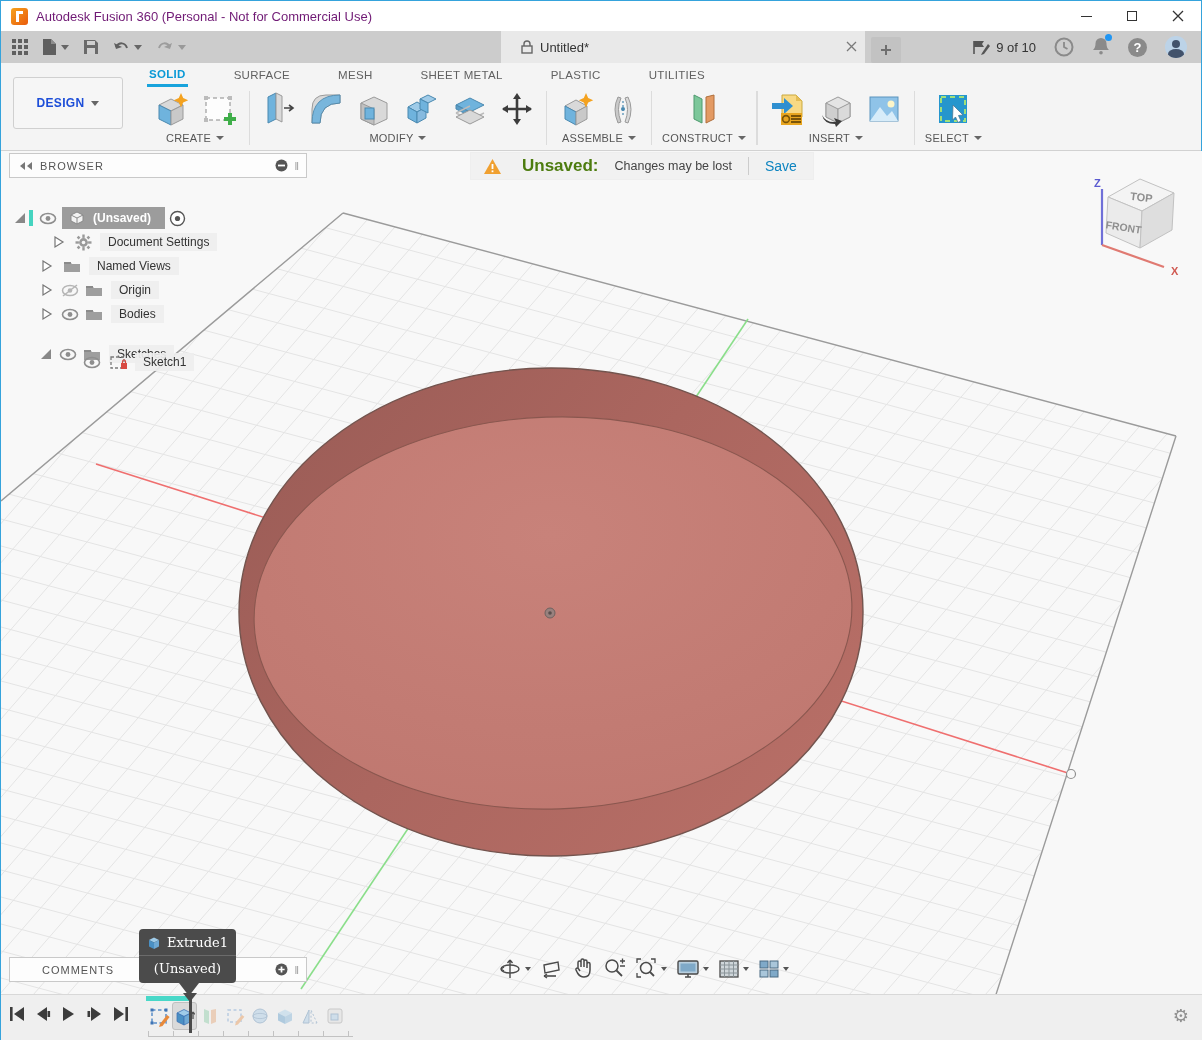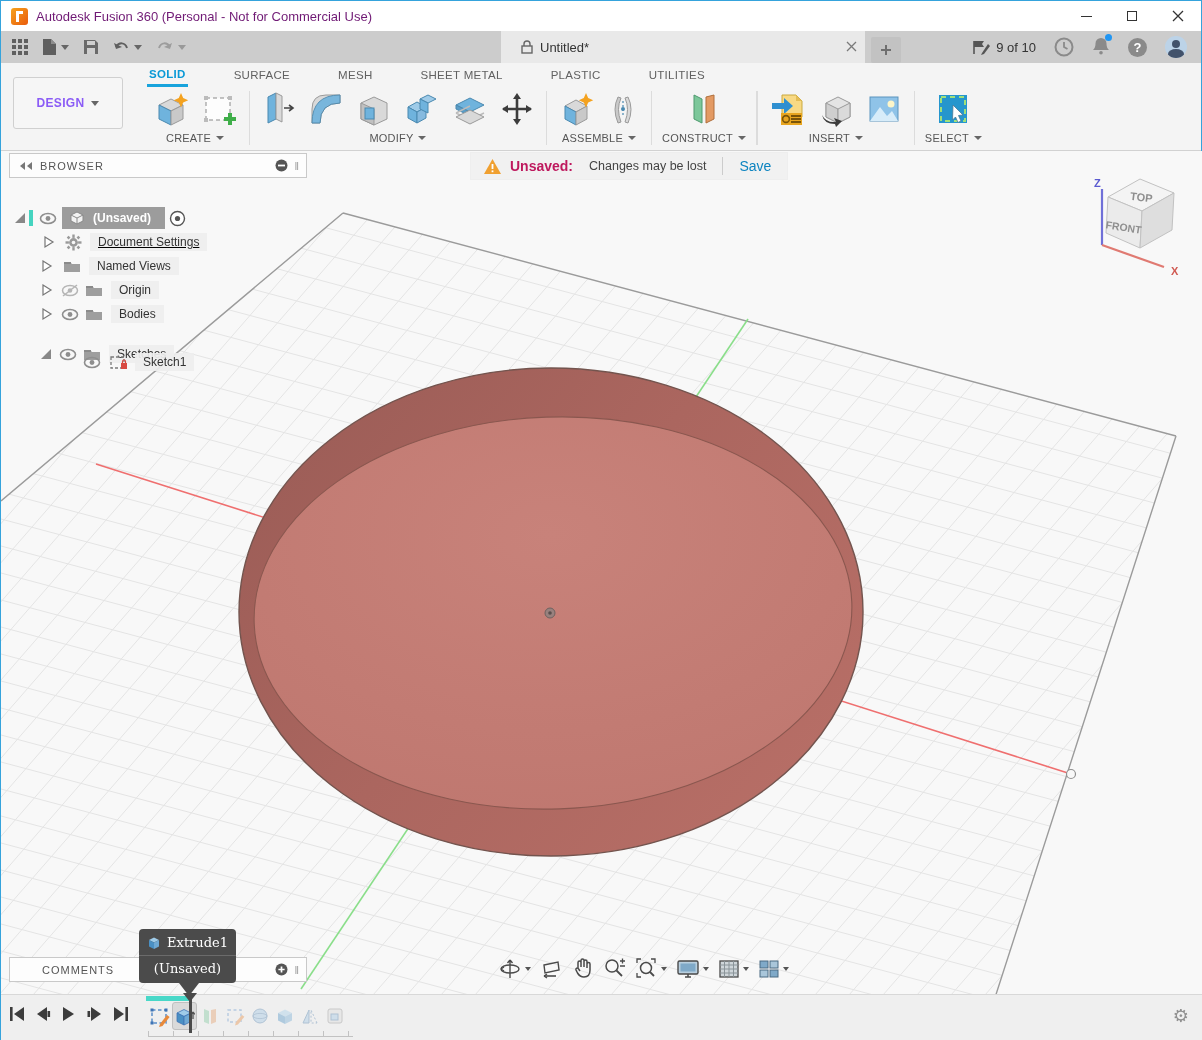--- a/index.html
+++ b/index.html
@@ -39,38 +39,38 @@
   .doc-counter { display:flex; align-items:center; gap:5px; font-size:13px; color:#333; }
   .avatar { width:22px; height:22px; border-radius:50%; background:#bcd3e8; position:relative; overflow:hidden; }
   .avatar:before { content:""; position:absolute; left:7px; top:4px; width:8px; height:8px; border-radius:50%; background:#42526b; }
   .avatar:after  { content:""; position:absolute; left:3px; top:13px; width:16px; height:10px; border-radius:50% 50% 0 0; background:#42526b; }
 
   
   .ribbon { position:absolute; left:0; top:62px; width:100%; height:88px; background:#f4f4f4;
             border-bottom:1px solid #d2d2d2; }
   .design-btn { position:absolute; left:12px; top:14px; width:110px; height:52px; background:#f6f6f6;
                 border:1px solid #d0d0d0; border-radius:3px; display:flex; align-items:center;
-                justify-content:center; gap:7px; font-size:12px; color:#8b5cf6; font-weight:bold; letter-spacing:.3px;}
+                justify-content:center; gap:7px; font-size:12px; color:#1d4ed8; font-weight:bold; letter-spacing:.3px;}
   .rtabs { position:absolute; left:146px; top:0; height:24px; display:flex; gap:44px; align-items:center; }
   .rtab { font-size:11.5px; color:#616161; letter-spacing:.3px; padding:4px 2px; cursor:default; }
   .rtab.active { color:#0a99d6; border-bottom:3px solid #18a3dc; font-weight:bold; }
   .rgroups { position:absolute; left:140px; top:24px; height:62px; display:flex; align-items:stretch; }
   .rgroup { display:flex; flex-direction:column; align-items:center; padding:0 10px; }
   .rgroup .icons { display:flex; gap:8px; align-items:center; height:44px; }
   .rgroup .glabel { font-size:11px; color:#555; display:flex; align-items:center; gap:5px; margin-top:1px; letter-spacing:.2px;}
   .gsep { width:1px; background:#dcdcdc; margin:4px 0; }
 
   
   .viewport { position:absolute; left:0; top:150px; width:1202px; height:890px; background:#f8f8f8; }
   .viewport > svg.scene { position:absolute; left:0; top:0; }
 
   
   .warnbar { position:absolute; left:470px; top:2px; height:26px; background:#f1f1f1;
              display:flex; align-items:center; padding:0 2px 0 12px; box-shadow:0 0 0 1px rgba(0,0,0,0.04); }
-  .warnbar .wlabel { font-size:14px; font-weight:bold; color:#be185d; margin-left:8px; }
+  .warnbar .wlabel { font-size:17px; font-weight:bold; color:#4d7c0f; margin-left:20px; }
   .warnbar .wmsg { font-size:12.5px; color:#444; margin-left:16px; }
   .warnbar .wdiv { width:1px; height:18px; background:#ccc; margin:0 2px 0 16px; }
   .warnbar .wsave { font-size:14px; color:#0d84c0; padding:5px 14px; cursor:pointer; }
 
   
   .panel-header { position:absolute; height:25px; background:#fdfdfd; border:1px solid #c9c9c9;
                   display:flex; align-items:center; font-size:11px; color:#555; letter-spacing:1px; }
   .bheader { left:8px; top:2px; width:298px; }
   .cheader { left:8px; top:806px; width:298px; }
   .ph-right { margin-left:auto; display:flex; align-items:center; gap:6px; padding-right:6px; }
@@ -623,21 +623,21 @@
               <path d="M3,5 L9,8 L15,5 M9,8 L9,14" fill="none" stroke="#8a8a8a"></path>
           </svg>
           <span class="chip">(Unsaved)</span>
         </span>
         <svg width="17" height="17" style="margin-left:4px">
           <circle cx="8.5" cy="8.5" r="7" fill="#fff" stroke="#555" stroke-width="1.4"></circle>
             <circle cx="8.5" cy="8.5" r="2.6" fill="#555"></circle>
         </svg>
       </div>
 
-      <div class="brow" style="left:2px; top:52px;text-decoration:underline;">
+      <div class="brow" style="left:12px; top:52px;">
         <svg width="12" height="14" style="margin-left:32px">
             <polygon points="2,2 10,7 2,12" fill="#fff" stroke="#777" stroke-width="1.2"></polygon>
           </svg>
         <svg width="17" height="17" style="margin-left:10px">
           <circle cx="8.5" cy="8.5" r="4.4" fill="#9a9a9a"></circle>
             <circle cx="8.5" cy="8.5" r="1.8" fill="#f8f8f8"></circle>
           <g fill="#9a9a9a">
               <rect x="7.3" y="0.5" width="2.4" height="3.4"></rect>
               <rect x="7.3" y="13.1" width="2.4" height="3.4"></rect>
               <rect x="0.5" y="7.3" width="3.4" height="2.4"></rect>

